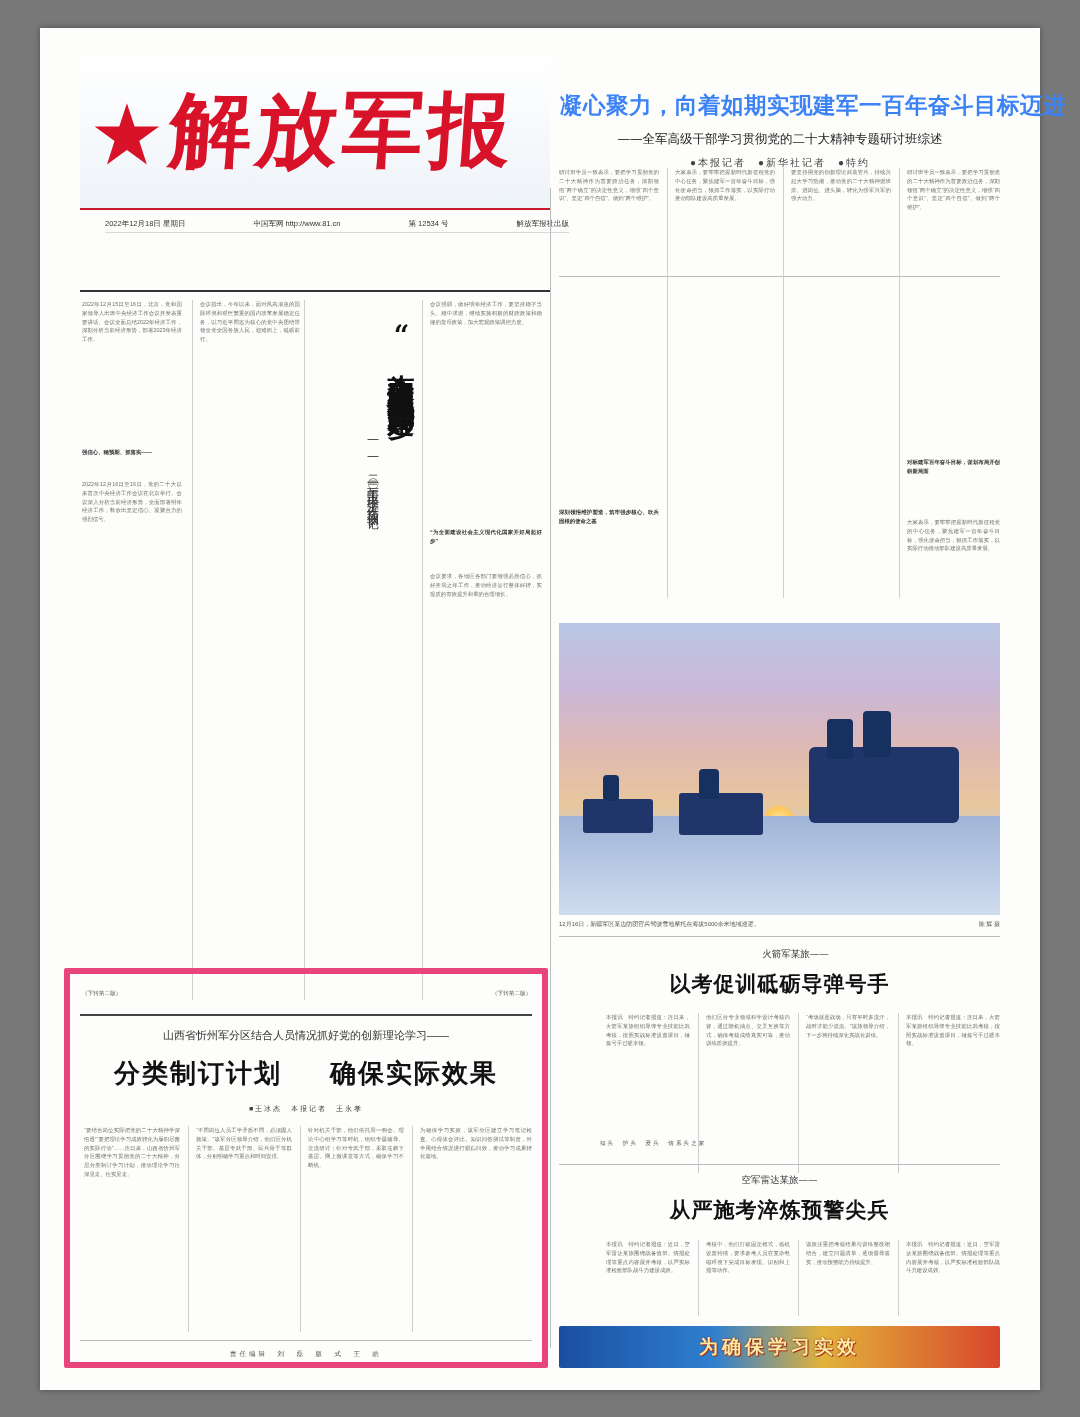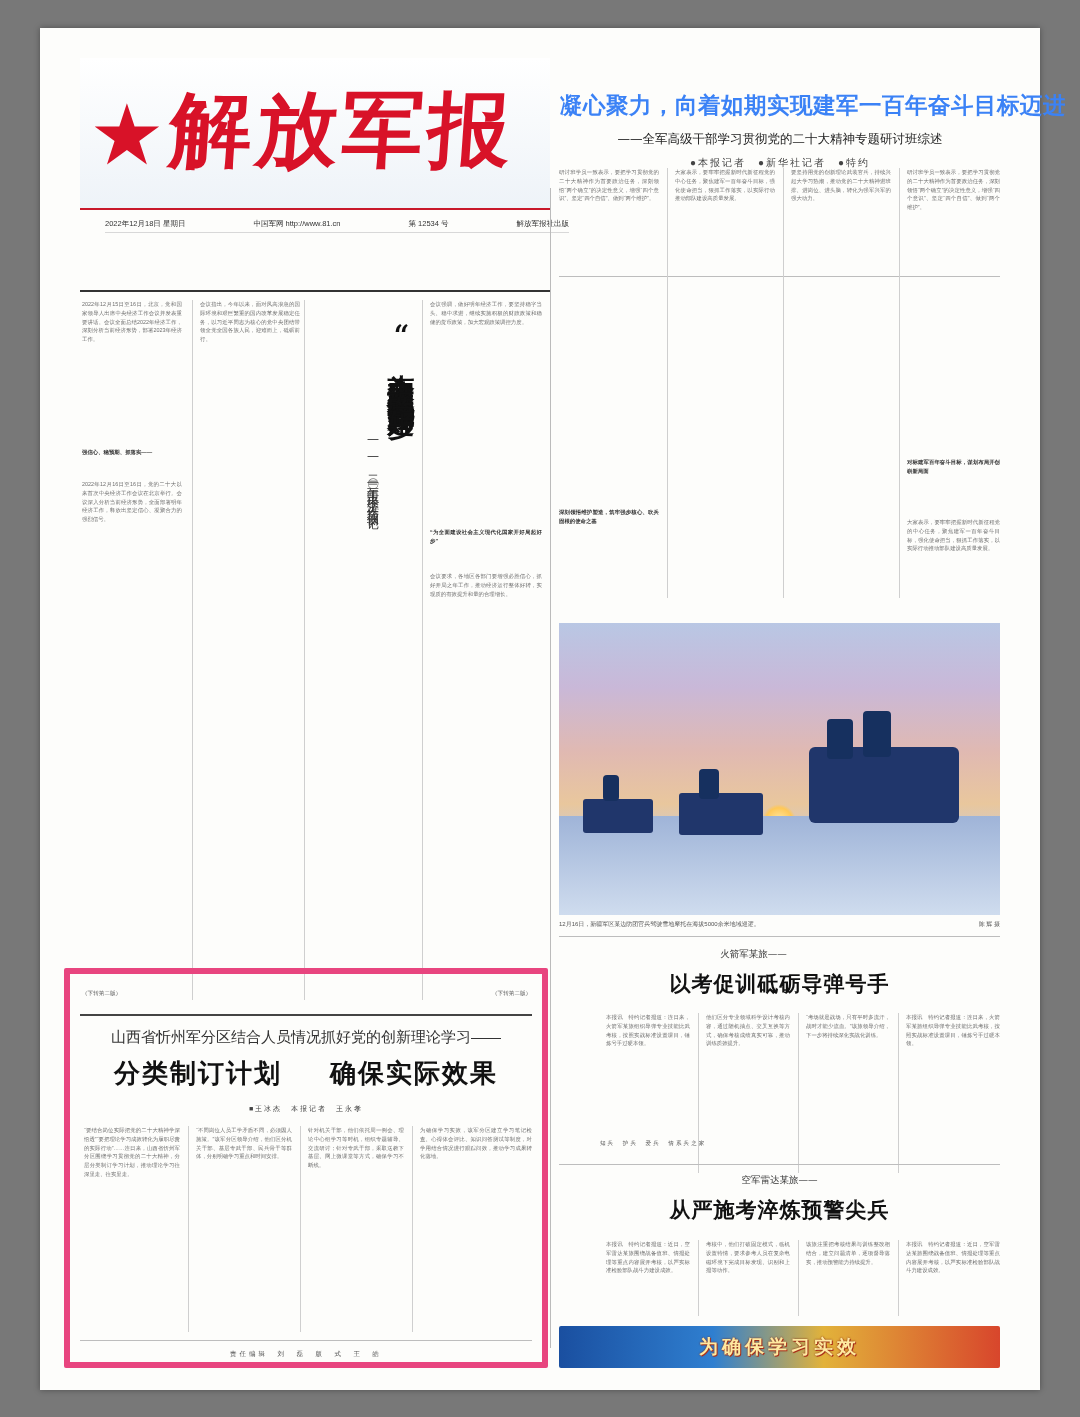--- a/index.html
+++ b/index.html
@@ -134,21 +134,21 @@
   
   .highlight{
     position:absolute;left:24px;top:940px;width:484px;height:400px;
     border:6px solid #e8457f;border-radius:2px;
     box-sizing:border-box;
     background:rgba(255,255,255,0);
     pointer-events:none;
   }
   .hl-kicker{
     position:absolute;left:40px;top:1000px;width:452px;text-align:center;
-    font-size:15px;color:#333;
+    font-size:11px;color:#333;
   }
   .hl-title{
     position:absolute;left:40px;top:1028px;width:452px;text-align:center;
     font-family:"DejaVu Serif", serif;font-size:26px;font-weight:700;color:#111;
     letter-spacing:2px;
   }
   .hl-byline{
     position:absolute;left:40px;top:1076px;width:452px;text-align:center;
     font-size:7px;color:#444;letter-spacing:2px;
   }
@@ -236,21 +236,21 @@
       <div class="fig" style="left:304px;top:88px;width:28px;height:46px;"></div>
       <div class="fig" style="left:140px;top:146px;width:20px;height:30px;"></div>
       <div class="fig" style="left:44px;top:152px;width:16px;height:26px;"></div>
     </div>
     <div class="photo-cap">
       <span>12月16日，新疆军区某边防团官兵驾驶雪地摩托在海拔5000余米地域巡逻。</span>
       <span>陈 辉 摄</span>
     </div>
 
     <div class="hline" style="left:519px;top:908px;width:441px;"></div>
-    <div style="position:absolute;left:493px;top:920px;width:441px;" class="kicker">火箭军某旅——</div>
+    <div style="position:absolute;left:535px;top:920px;width:441px;" class="kicker">火箭军某旅——</div>
     <div style="position:absolute;left:519px;top:942px;width:441px;" class="subhead">以考促训砥砺导弹号手</div>
 
     <div class="col" style="left:566px;top:985px;width:84px;height:160px;">本报讯　特约记者报道：连日来，火箭军某旅组织导弹专业技能比武考核，按照实战标准设置课目，锤炼号手过硬本领。</div>
     <div class="vline" style="left:658px;top:985px;height:160px;"></div>
     <div class="col" style="left:666px;top:985px;width:84px;height:160px;">他们区分专业领域科学设计考核内容，通过随机抽点、交叉互换等方式，确保考核成绩真实可靠，推动训练质效提升。</div>
     <div class="vline" style="left:758px;top:985px;height:160px;"></div>
     <div class="col" style="left:766px;top:985px;width:84px;height:160px;">“考场就是战场，只有平时多流汗，战时才能少流血。”该旅领导介绍，下一步将持续深化实战化训练。</div>
     <div class="vline" style="left:858px;top:985px;height:160px;"></div>
     <div class="col" style="left:866px;top:985px;width:94px;height:160px;">本报讯　特约记者报道：连日来，火箭军某旅组织导弹专业技能比武考核，按照实战标准设置课目，锤炼号手过硬本领。</div>
     <div class="tiny-note" style="left:560px;top:1112px;letter-spacing:2px;">知兵　护兵　爱兵　情系兵之家</div>

